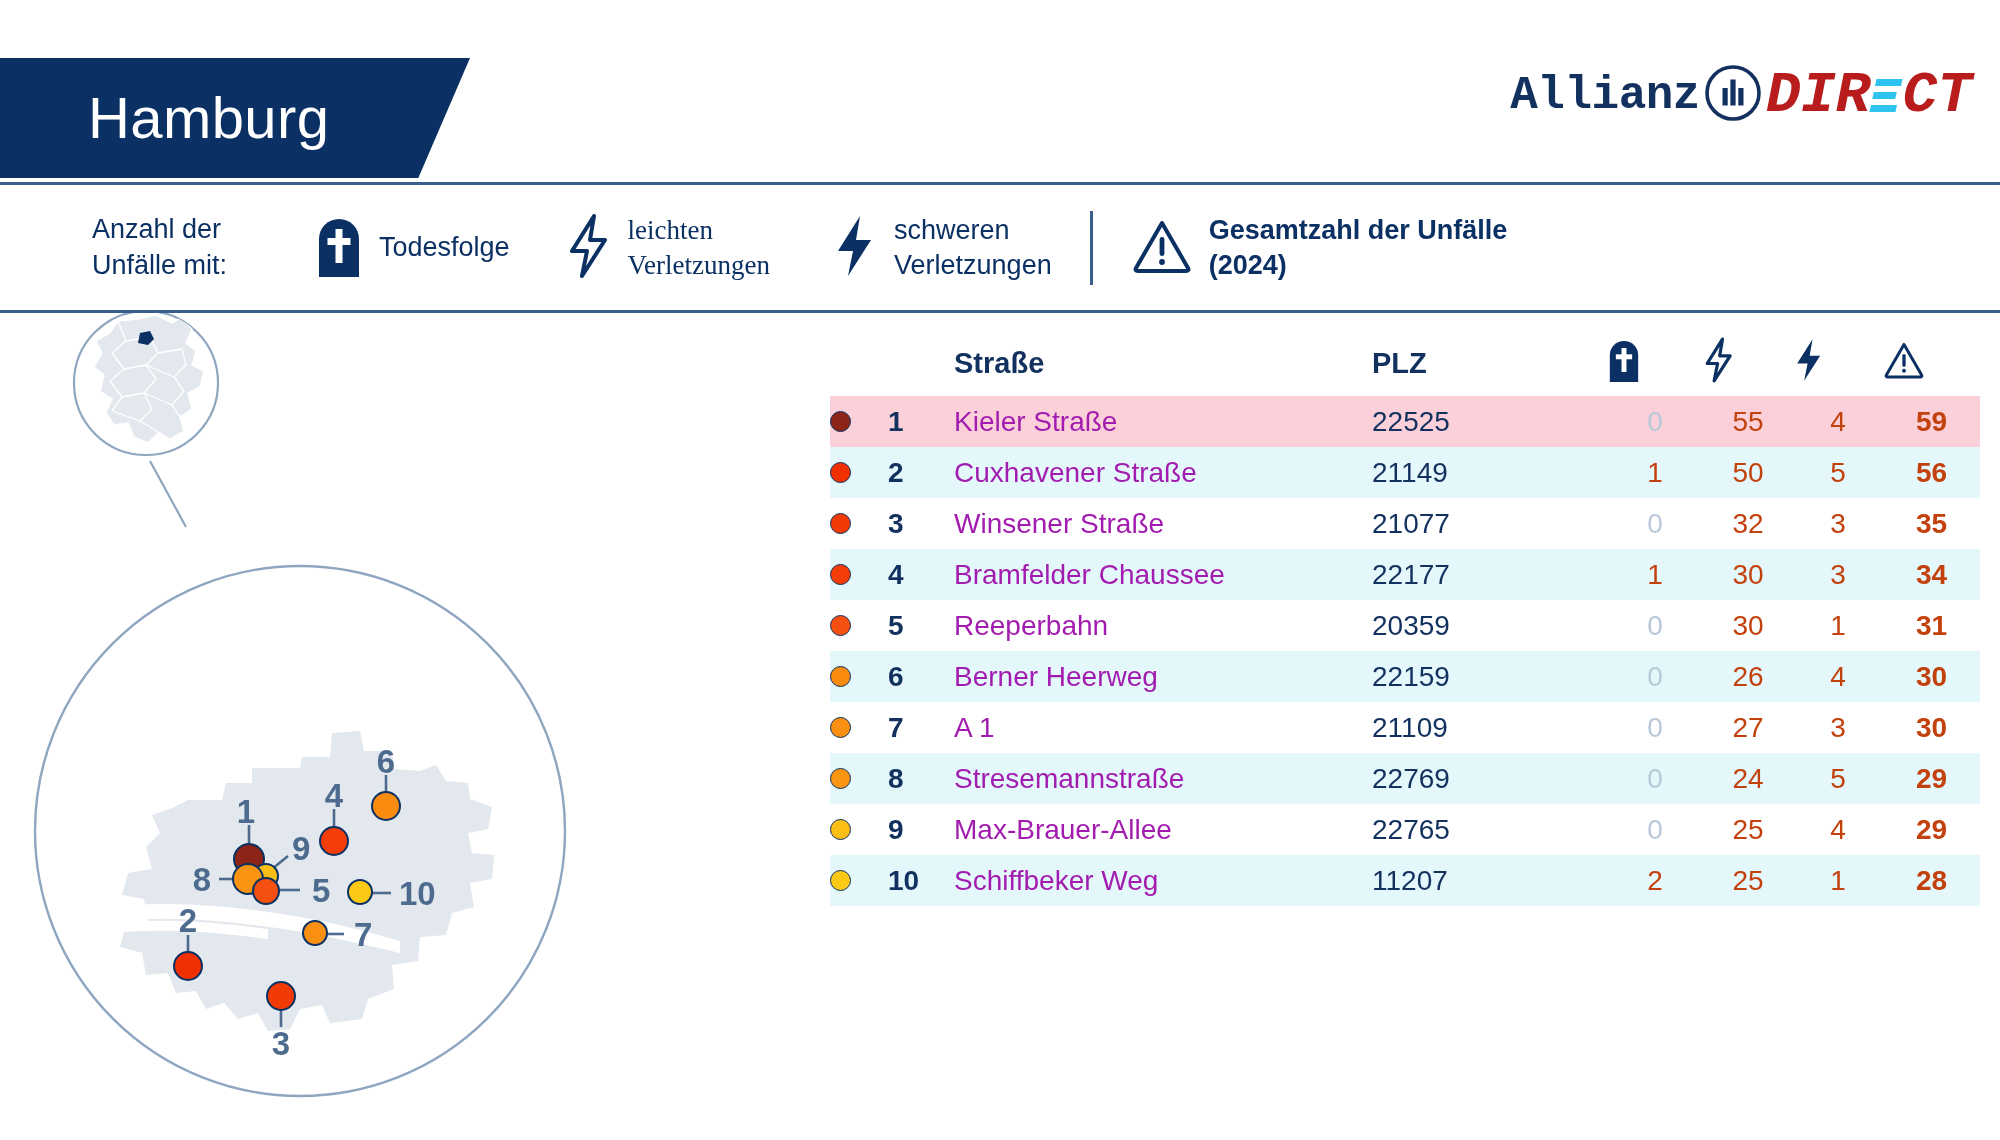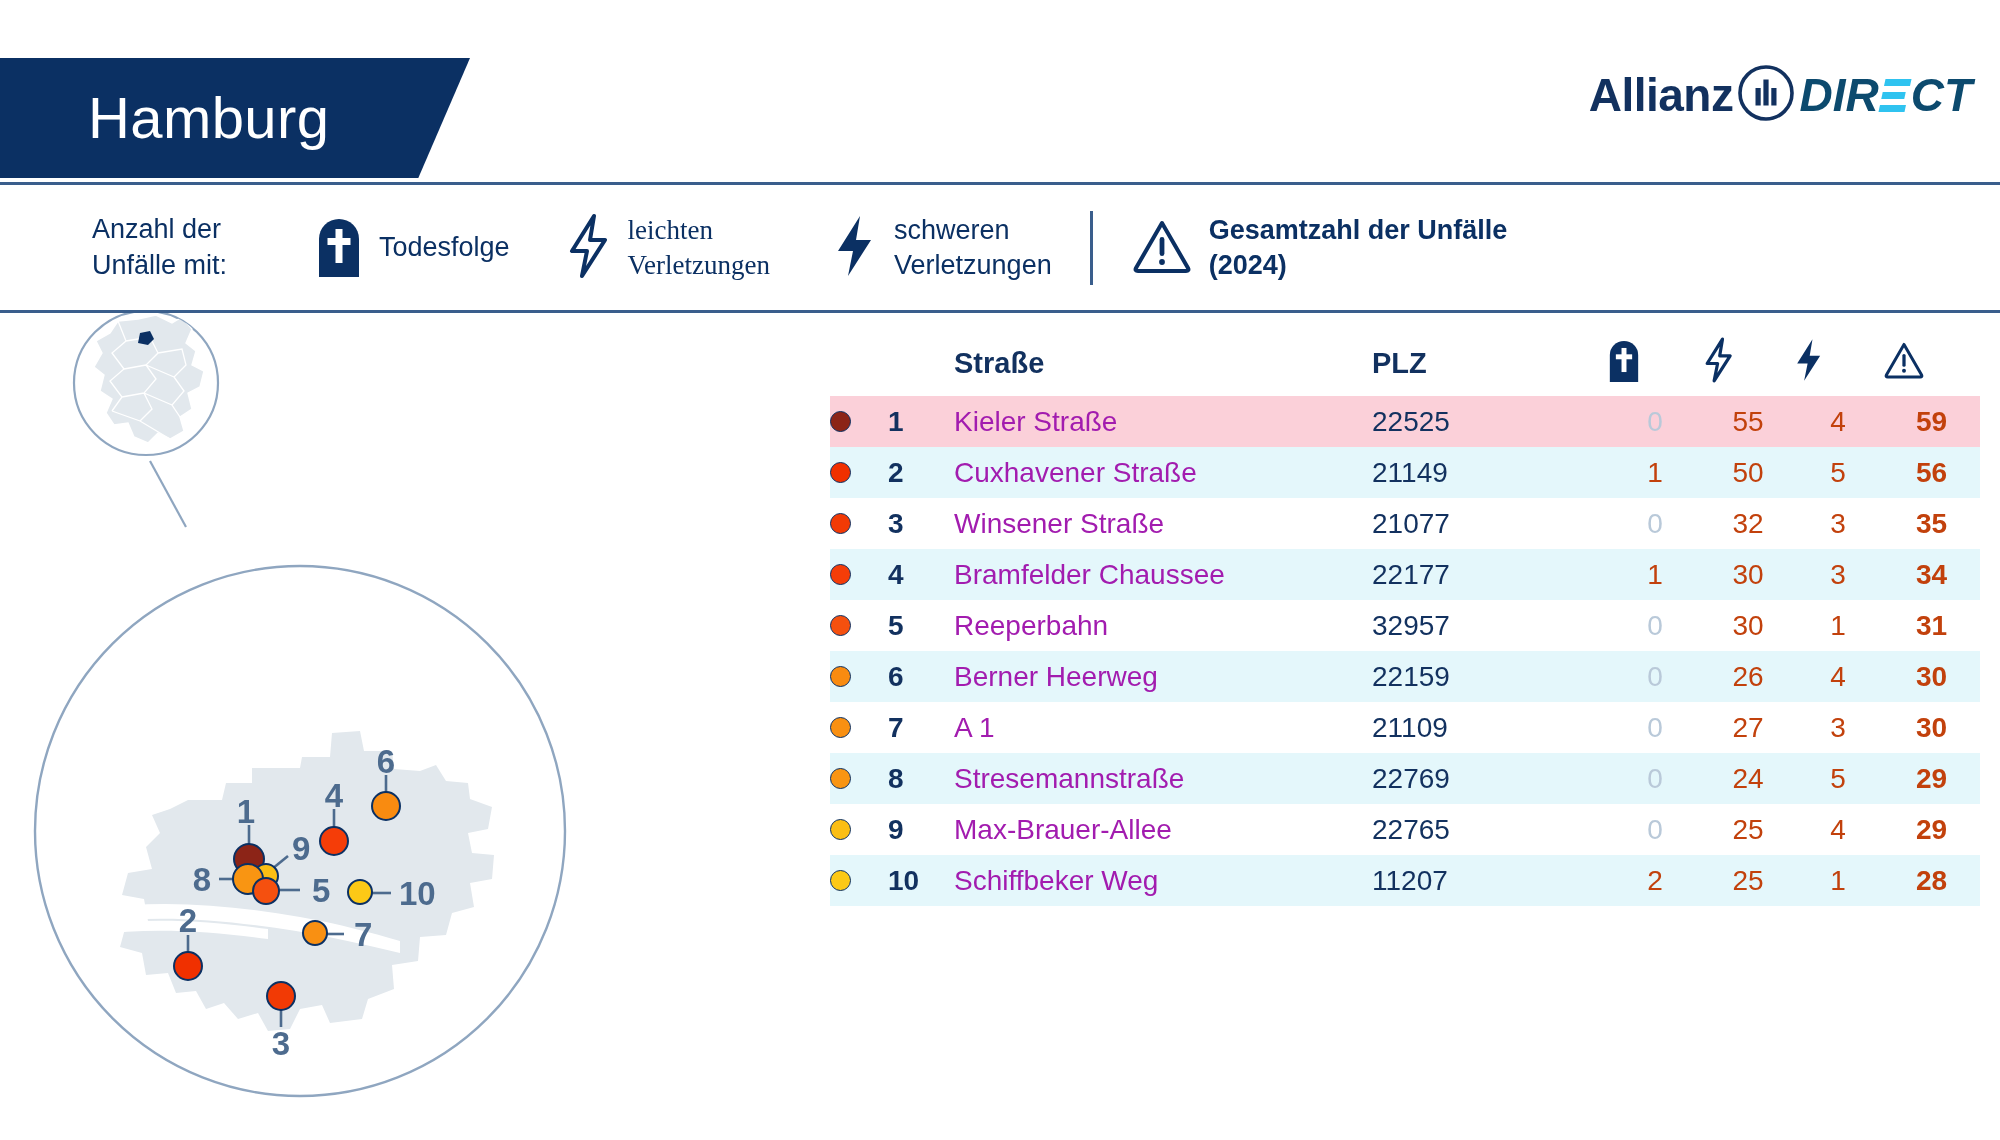--- a/index.html
+++ b/index.html
@@ -35,33 +35,34 @@
     padding-left: 88px;
     line-height: 1;
   }
 
   .brand {
     position: absolute;
     right: 28px; top: 64px;
     display: flex;
     align-items: center;
     gap: 4px;
+    font-family: Liberation Mono, monospace;
   }
   .brand-allianz {
     font-size: 46px;
     font-weight: bold;
     color: #12315f;
     letter-spacing: -0.5px;
     line-height: 1;
   }
   .brand-direct {
-    font-size: 46px;
+    font-size: 58px;
     font-weight: bold;
     font-style: italic;
-    color: #0c4a6e;
+    color: #b91c1c;
     letter-spacing: 0px;
     line-height: 1;
     display: flex;
     align-items: center;
   }
   .direct-e {
     display: inline-flex;
     flex-direction: column;
     justify-content: space-between;
     width: 26px; height: 33px;
@@ -451,21 +452,21 @@
           <td class="d-plz">22177</td>
           <td class="num">1</td>
           <td class="num">30</td>
           <td class="num">3</td>
           <td class="num total">34</td>
         </tr>
         <tr>
           <td class="d-dot"><span class="dot" style="background: rgb(245, 80, 15);"></span></td>
           <td class="d-rank">5</td>
           <td class="d-street">Reeperbahn</td>
-          <td class="d-plz">32957</td>
+          <td class="d-plz">20359</td>
           <td class="num zero">0</td>
           <td class="num">30</td>
           <td class="num">1</td>
           <td class="num total">31</td>
         </tr>
         <tr class="alt">
           <td class="d-dot"><span class="dot" style="background: rgb(249, 139, 16);"></span></td>
           <td class="d-rank">6</td>
           <td class="d-street">Berner Heerweg</td>
           <td class="d-plz">22159</td>

